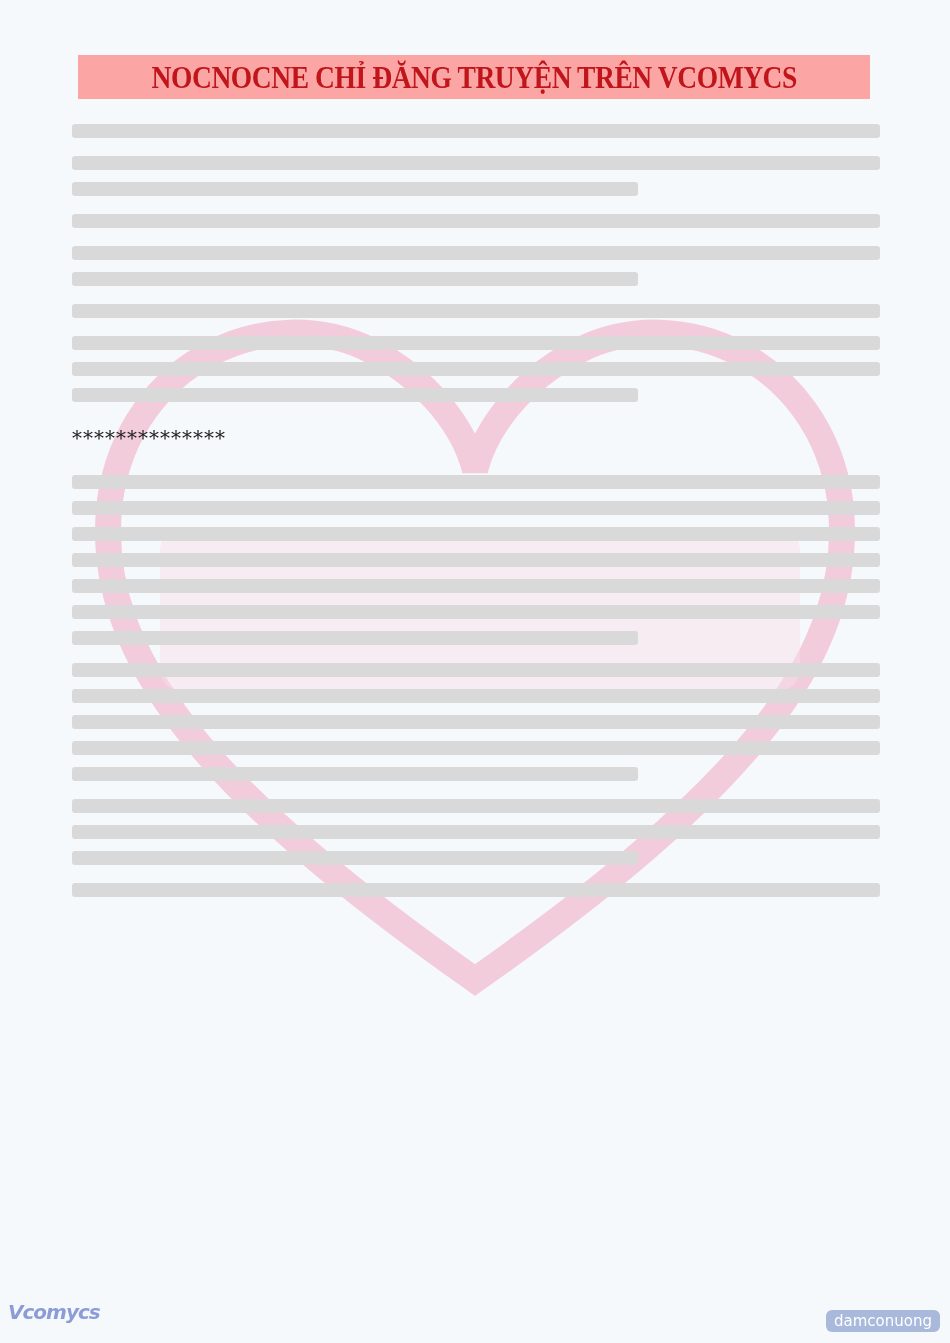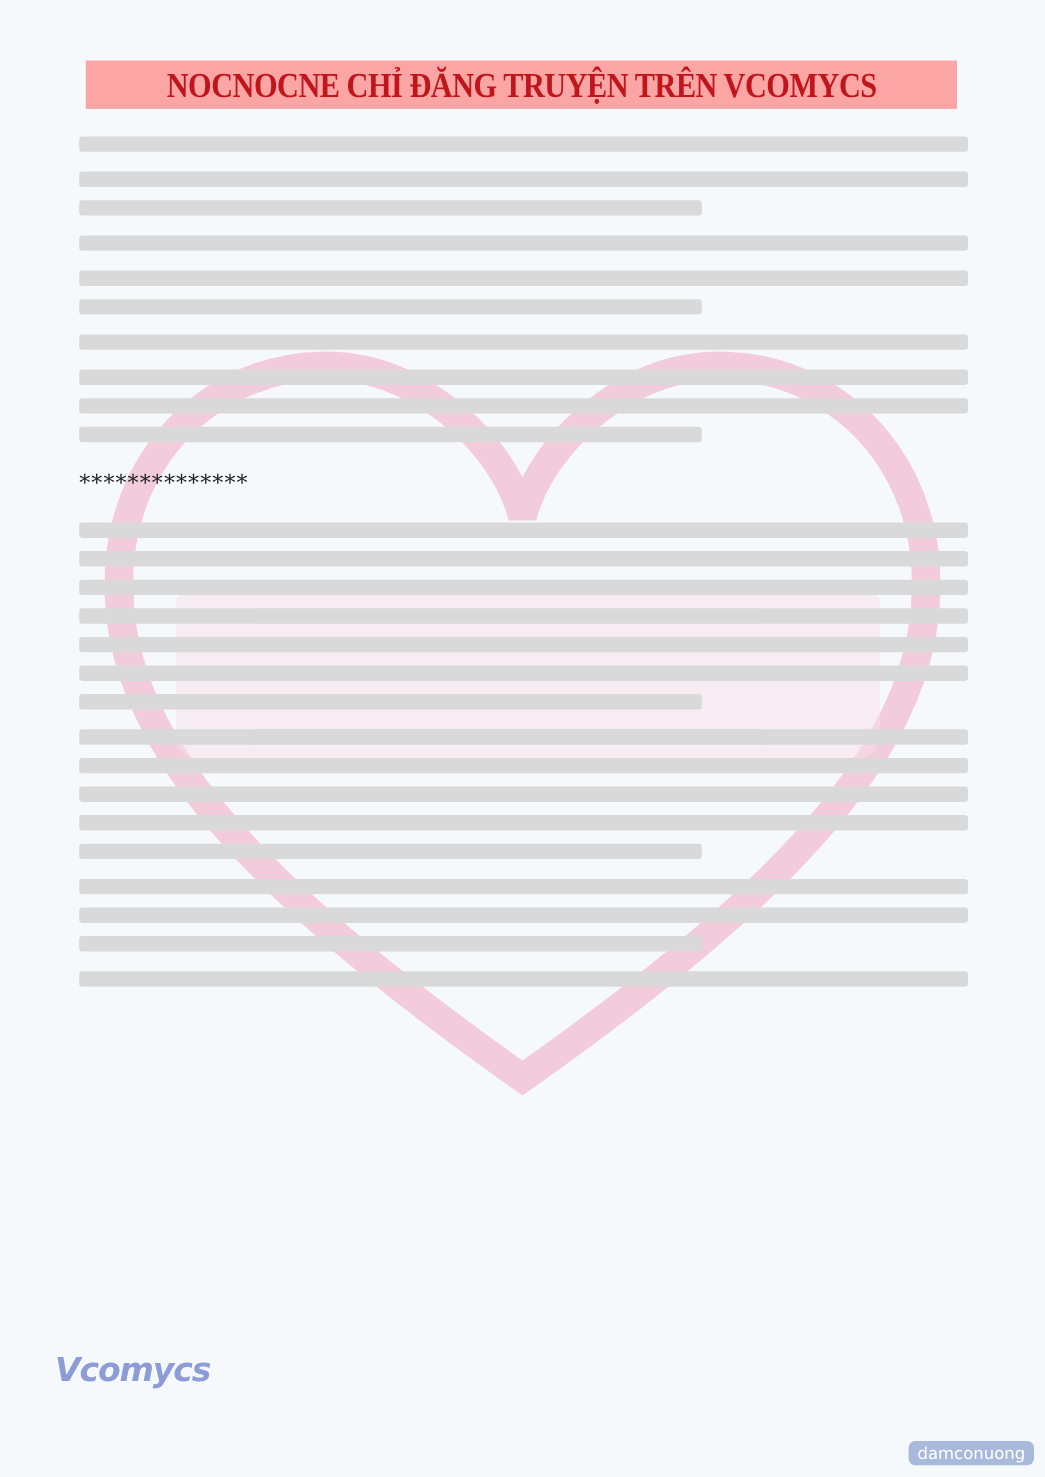--- a/index.html
+++ b/index.html
@@ -29,23 +29,23 @@
     position: absolute; left: 72px; top: 112px; width: 808px;
     font-size: 23px; line-height: 37px;
   }
   .para { margin: 0 0 18px 0; text-align: justify; }
   .placeholder {
     display: block; height: 14px; background: #d9d9d9;
     border-radius: 3px; margin: 12px 0 11px 0;
   }
   .divider-stars { font-size: 20px; letter-spacing: 1px; margin-bottom: 18px; }
   .footer-logo {
-    position: absolute; left: 8px; top: 1228px;
+    position: absolute; left: 8px; top: 1300px;
     font-family: "DejaVu Sans", sans-serif; font-style: italic; font-weight: bold;
-    font-size: 30px; color: #8c9cd6; letter-spacing: -1px; margin-left: 42px;
+    font-size: 20px; color: #8c9cd6; letter-spacing: -1px;
   }
   .footer-tag {
     position: absolute; right: 10px; top: 1310px;
     font-family: "DejaVu Sans", sans-serif; font-size: 15px;
     color: #ffffff; background: #a9b9dc; padding: 2px 8px; border-radius: 6px; text-align: center;
   }
 </style>
 </head>
 <body>
 

